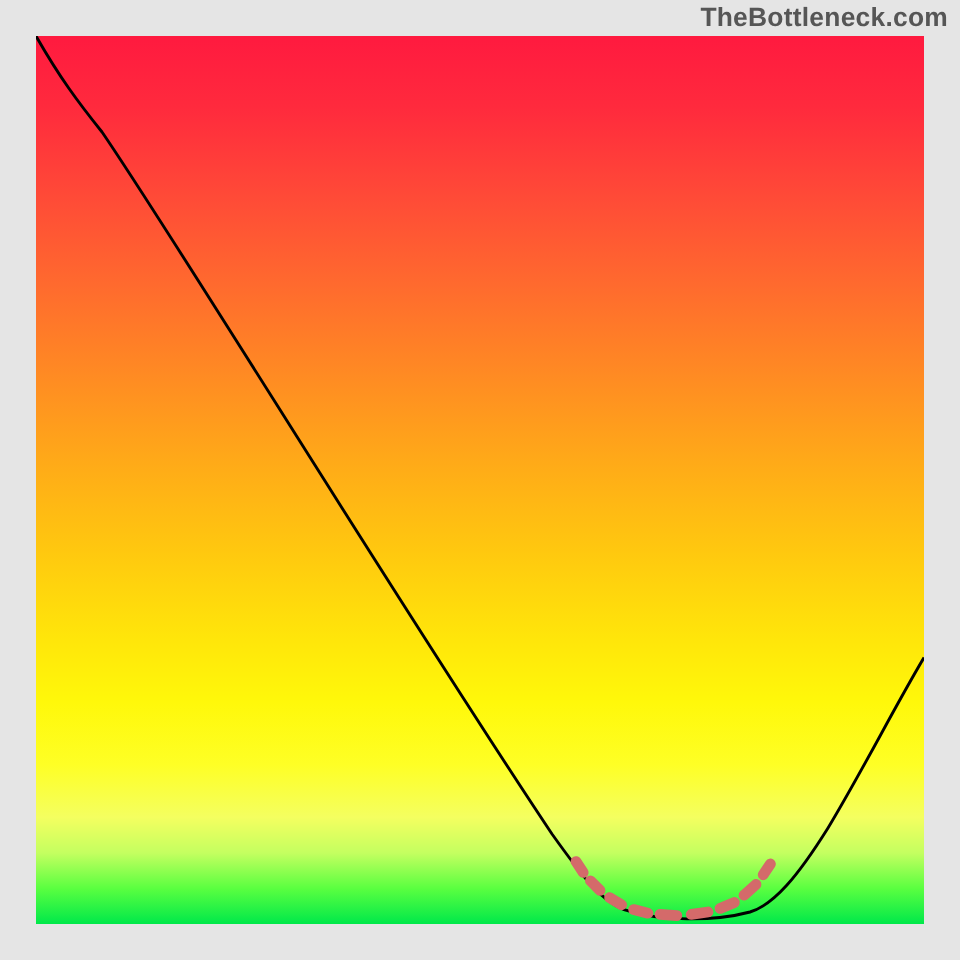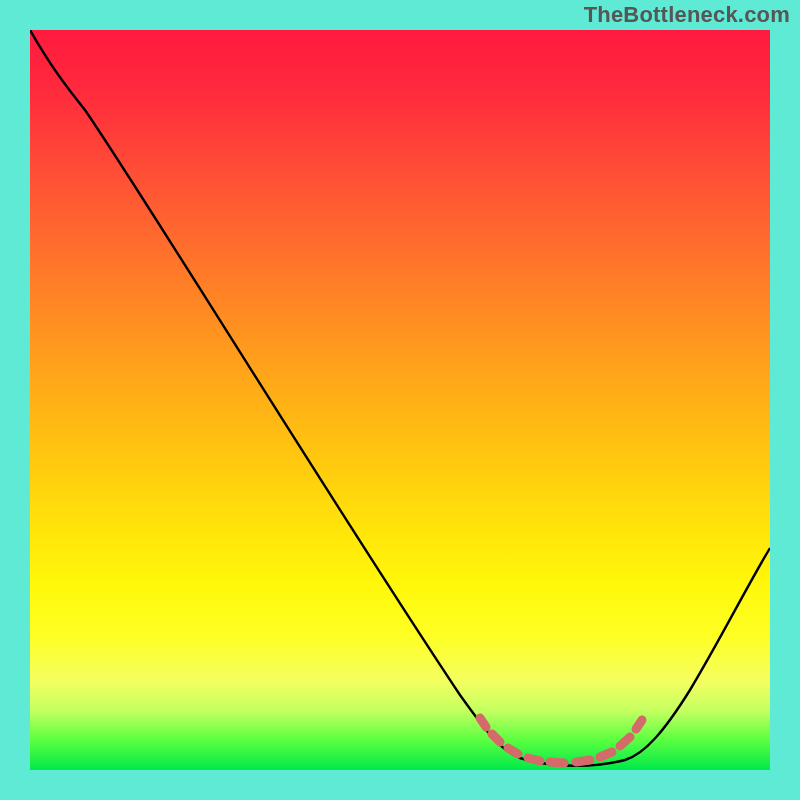--- a/index.html
+++ b/index.html
@@ -1,16 +1,16 @@
 <!DOCTYPE html>
 <html><head>
 <meta charset="utf-8">
 <style>
 html,body{margin:0;padding:0;width:800px;height:800px;overflow:hidden;background:#000}
-.frame{position:relative;width:800px;height:800px;background:#5eead4}
+.frame{position:relative;width:800px;height:800px;background:#e5e5e5}
 .watermark{position:absolute;top:2px;right:10px;font-family:Arial,Helvetica,sans-serif;font-size:22px;font-weight:600;color:#565656;letter-spacing:.2px}
 .plot{position:absolute;left:30px;top:30px;width:740px;height:740px;
   background:linear-gradient(to bottom,
     #ff1a3f 0%,
     #ff2a3d 8%,
     #ff4a37 18%,
     #ff6a2e 28%,
     #ff8a23 38%,
     #ffaa18 48%,
     #ffc80f 58%,

